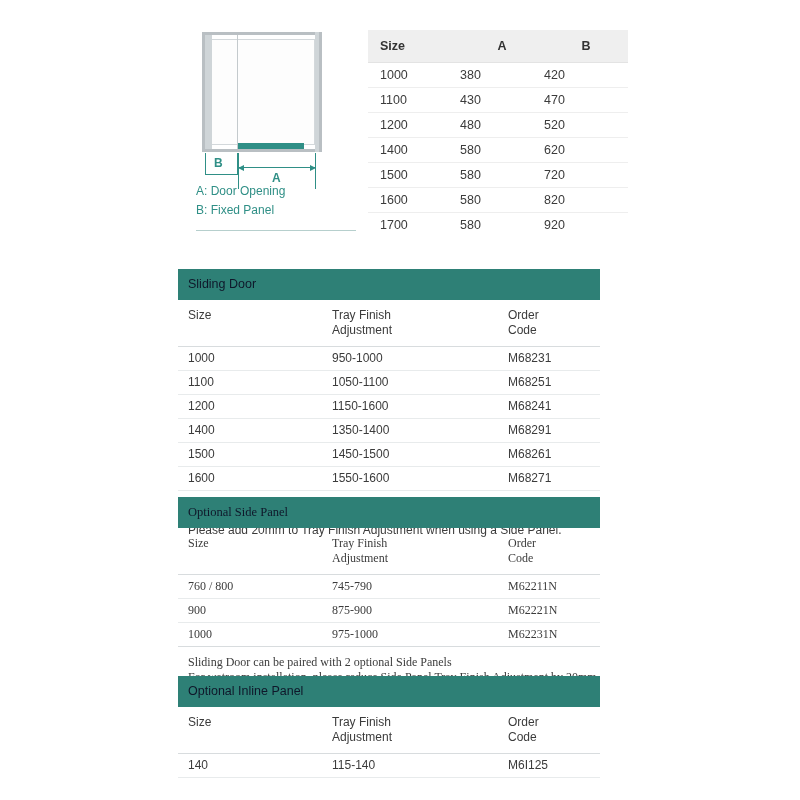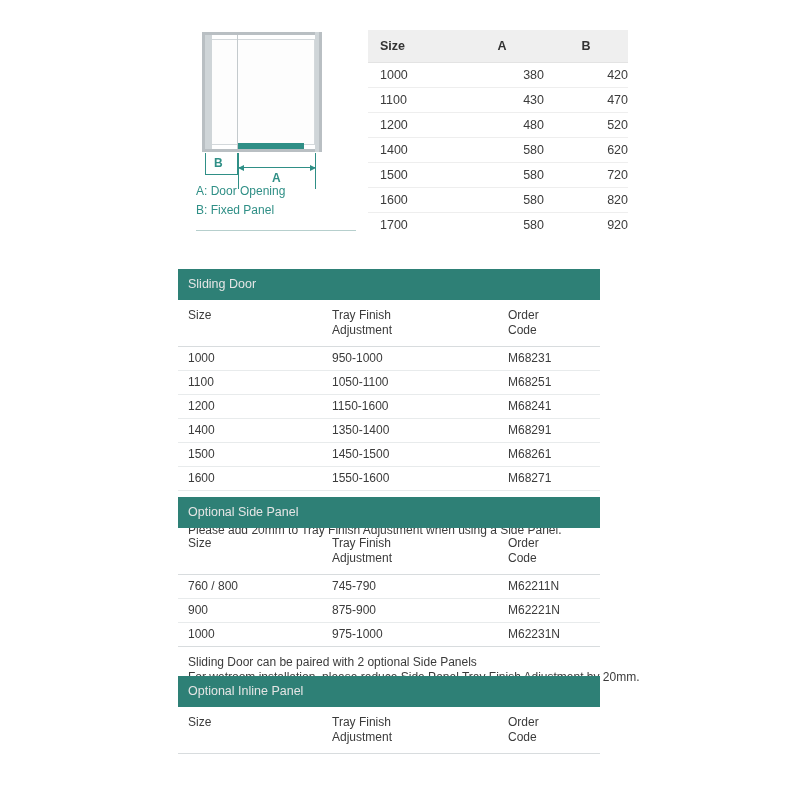--- a/index.html
+++ b/index.html
@@ -136,35 +136,35 @@
     border-bottom: 1px solid #e3e3e3;
     font-size: 12.5px;
   }
   .top-table th.c-a, .top-table th.c-b { text-align: center; padding-left: 0; }
   .top-table td {
     padding: 5px 0 5px 12px;
     border-bottom: 1px solid #eeeeee;
     font-size: 12.5px;
     color: #3b3b3b;
   }
-  .top-table td.c-a, .top-table td.c-b { text-align: right; padding-left: 0; }
+  .top-table td.c-a, .top-table td.c-b { text-align: left; padding-left: 0; }
   .top-table tr:last-child td { border-bottom: none; }
   .top-table col.c1 { width: 92px; }
   .top-table col.c2 { width: 84px; }
   .top-table col.c3 { width: 84px; }
 
   
   .section {
     position: absolute;
     left: 178px;
     width: 422px;
   }
   .sec-header {
     background: #2e8076;
-    color: #e5e5e5;
+    color: #0f172a;
     font-size: 12.5px;
     padding: 6px 0 6px 10px;
     height: 19px;
     line-height: 19px;
     box-sizing: content-box;
   }
   table.sec-table {
     width: 422px;
     border-collapse: collapse;
     font-size: 12px;
@@ -342,21 +342,21 @@
         <td>1650-1700</td>
         <td>M68281</td>
       </tr>
     </tbody>
   </table>
   <div class="note">
     <div>Please add 20mm to Tray Finish Adjustment when using a Side Panel.</div>
   </div>
 </div>
 
-<div class="section" style="top:497px;">
+<div class="section" style="top:497px;font-family:Liberation Serif, serif;">
   <div class="sec-header">Optional Side Panel</div>
   <table class="sec-table">
     <colgroup>
         <col class="s1">
         <col class="s2">
         <col class="s3">
       </colgroup>
     <thead>
       <tr>
         <th>Size</th>
@@ -409,16 +409,21 @@
           <span>Tray Finish</span><br>
           <span>Adjustment</span>
         </th>
         <th>
           <span>Order</span><br>
           <span>Code</span>
         </th>
       </tr>
     </thead>
     <tbody>
+      <tr>
+        <td>140</td>
+        <td>115-140</td>
+        <td>M6I125</td>
+      </tr>
     </tbody>
   </table>
 
 </div>
 
 </body></html>

